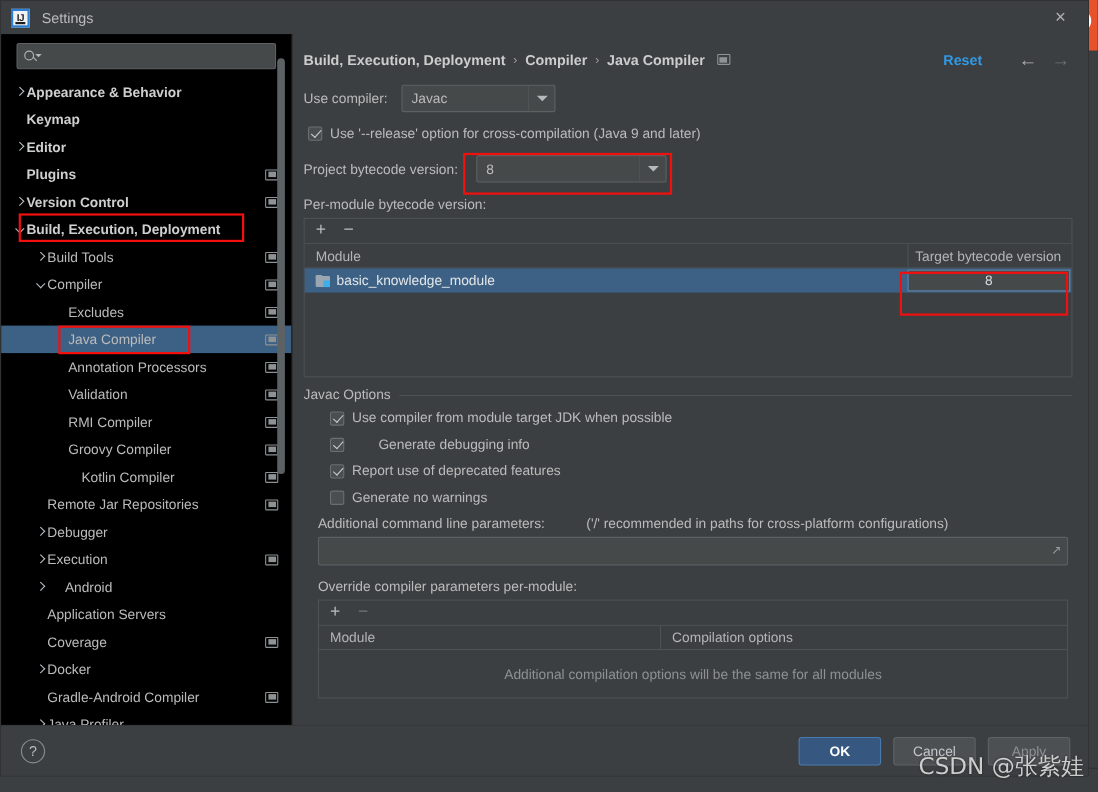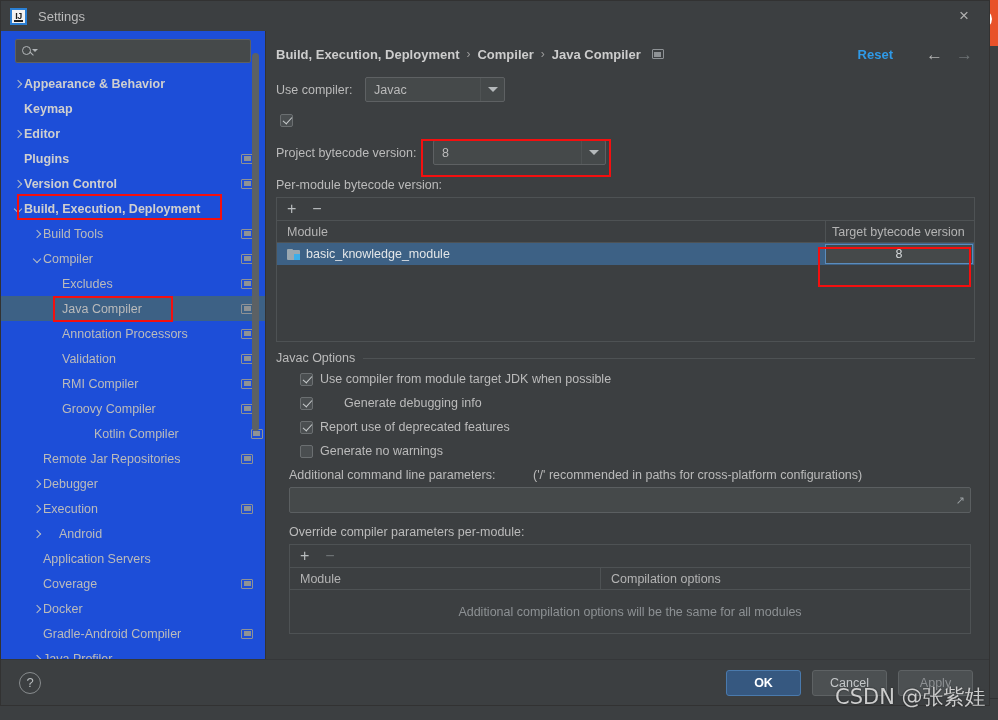--- a/index.html
+++ b/index.html
@@ -94,21 +94,21 @@
     font-size: 17px; line-height: 22px; text-align: center;
     cursor: default;
   }
 
   
   .dlg-body { flex: 1 1 auto; display: flex; min-height: 0; }
 
   
   .sidebar {
     width: 265px; flex: 0 0 265px;
-    background: #1d4ed8;
+    background: #000000;
     border-right: 1px solid #323232;
     display: flex; flex-direction: column;
     position: relative;
   }
   .search-wrap { padding: 8px 14px 6px 14px; }
   .search-box {
     height: 24px; background: #45494a;
     border: 1px solid #5e6060; border-radius: 2px;
     display: flex; align-items: center; padding: 0 6px;
   }
@@ -466,21 +466,21 @@
             <span class="tree-label">RMI Compiler</span>
             <span class="spacer"></span>
             <span class="cfg-icon"></span>
           </div>
           <div class="tree-row" style="padding-left: 48px;">
             <span class="tw"></span>
             <span class="tree-label">Groovy Compiler</span>
             <span class="spacer"></span>
             <span class="cfg-icon"></span>
           </div>
-          <div class="tree-row" style="padding-left: 44px; gap: 36px;">
+          <div class="tree-row" style="padding-left: 60px;">
             <span class="tw"></span>
             <span class="tree-label">Kotlin Compiler</span>
             <span class="spacer"></span>
             <span class="cfg-icon"></span>
           </div>
           <div class="tree-row" style="padding-left: 29px;">
             <span class="tw"></span>
             <span class="tree-label">Remote Jar Repositories</span>
             <span class="spacer"></span>
             <span class="cfg-icon"></span>
@@ -554,20 +554,21 @@
         <div class="combo" style="width:140px;">
           <span class="val">Javac</span>
           <span class="arrowbox">
               <span class="tri"></span>
             </span>
         </div>
       </div>
 
       <div class="cb" style="margin-top:12px; margin-left:4px;">
         <span class="cbx checked"></span>
+        <span class="cb-label">Use '--release' option for cross-compilation (Java 9 and later)</span>
       </div>
 
       <div class="row" style="margin-top:13px;">
         <span class="lbl" style="width:157px;">Project bytecode version:</span>
         <div class="combo" style="width:173px;">
           <span class="val">8</span>
           <span class="arrowbox">
               <span class="tri"></span>
             </span>
         </div>

